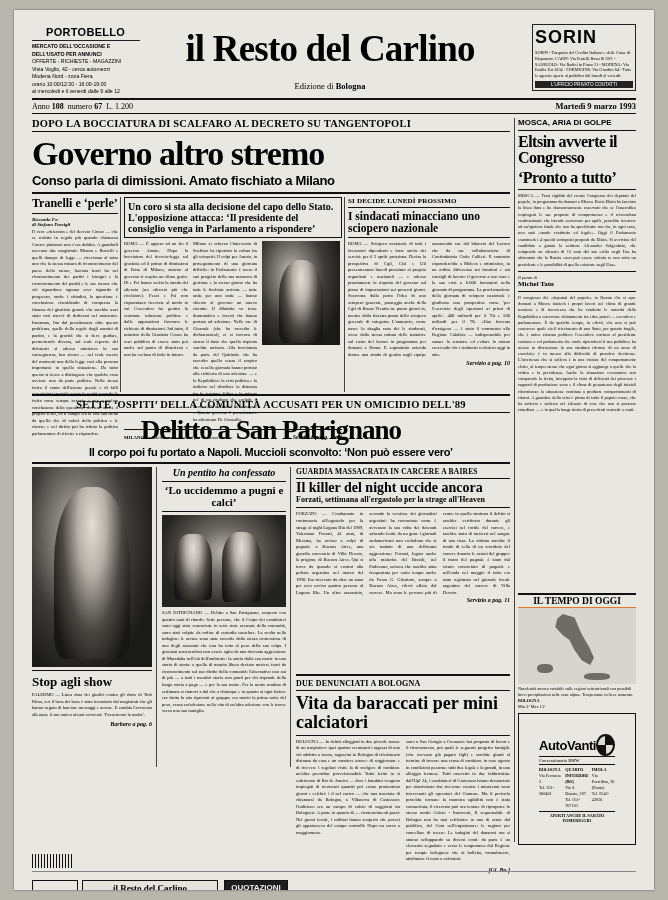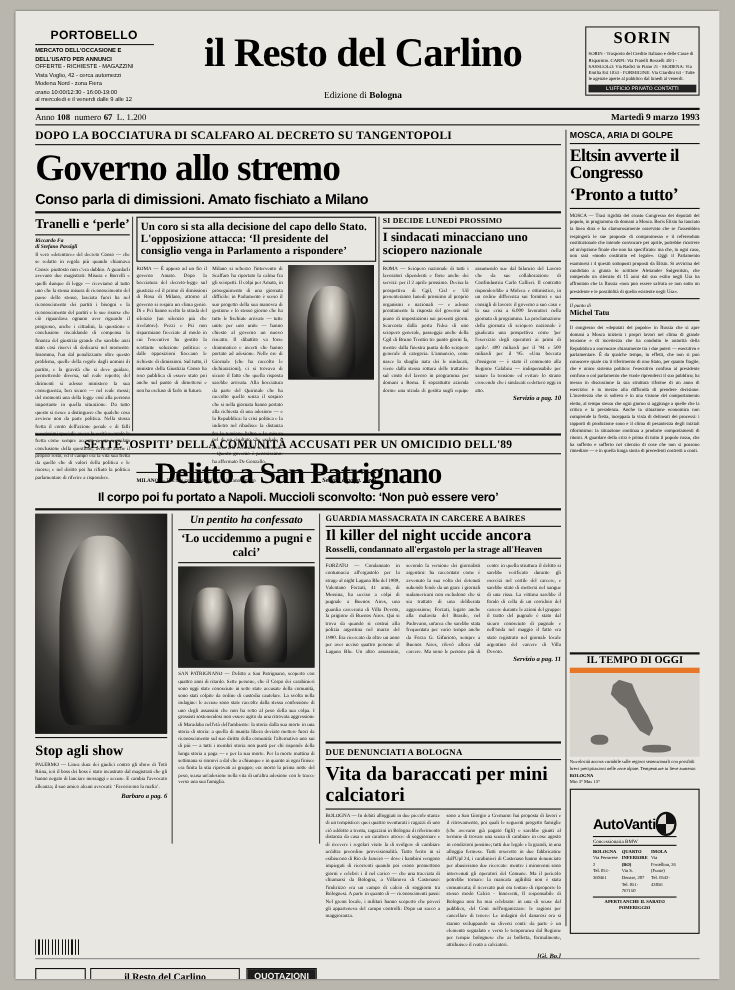--- a/index.html
+++ b/index.html
@@ -35,21 +35,21 @@
   }
   .nameplate .title {
     font-family:"Liberation Serif", serif; font-weight:bold; font-size:37px;
     letter-spacing:-0.8px; line-height:1.05; margin-top:8px; white-space:nowrap;
   }
   .nameplate .edizione { font-size:8.5px; margin-top:12px; }
   .nameplate .edizione b { font-weight:bold; }
   .sorin {
     position:absolute; right:0; top:2px; width:104px; border:1px solid #222; padding:2px;
   }
-  .sorin .s-title { font-family:Liberation Serif, serif; font-weight:bold; font-size:15px; text-align:center; letter-spacing:1px;}
+  .sorin .s-title { font-family:Liberation Sans, sans-serif; font-weight:bold; font-size:18px; letter-spacing:1px;}
   .sorin .s-body { font-size:4.3px; line-height:1.35; margin-top:2px; }
   .sorin .s-bar { background:#222; color:#fff; font-size:4.6px; text-align:center; padding:1px 0; margin-top:2px; font-family:"Liberation Sans",sans-serif;}
 
   .infobar { position:relative; height:14px; font-size:8px; border-bottom:1px solid #111; }
   .infobar .left { position:absolute; left:0; top:2px; font-size:8px; }
   .infobar .left b { font-weight:bold; }
   .infobar .right { position:absolute; right:0; top:1px; font-weight:bold; font-size:8.5px; }
 
   
   .body-wrap { position:relative; margin-top:4px; }
@@ -141,21 +141,21 @@
   .tv-ad { border:1px solid #111; position:relative; overflow:hidden; background:#cdcac3; }
   .tv-strip { position:absolute; inset:0; background:linear-gradient(180deg,#e6e3dc 0 18%, #3a3a38 18% 62%, #d6d3cc 62% 100%); }
 
   .footer-rule { position:absolute; left:0; right:0; bottom:6px; border-top:1px solid #888; }
   .barcode { position:absolute; left:0; bottom:10px; width:40px; height:14px;
      background: repeating-linear-gradient(90deg,#111 0 1px,#e9e7e0 1px 3px); }
 
   .tiny { font-size:4.2px; line-height:1.4; }
   .tinyb { font-size:4.6px; line-height:1.42; text-align:justify; }
   .tinyb p { margin:0 0 3px 0; }
-  .secthead { font-family:"Liberation Serif",serif; font-weight:bold; font-size:9.5px; border-top:2px solid #111; border-bottom:5px solid #f97316; padding:1px 0; }
+  .secthead { font-family:"Liberation Serif",serif; font-weight:bold; font-size:9.5px; border-top:2px solid #111; border-bottom:1px solid #f97316; padding:1px 0; }
   .bq { font-family:"Liberation Serif",serif; font-weight:bold; font-size:11px; line-height:1.06; }
   .ital { font-style:italic; }
   .stopagli { font-family:"Liberation Serif",serif; font-weight:bold; font-size:13px; }
 </style>
 </head>
 <body>
 
 <div class="page">
  <div class="inner">
 
@@ -198,21 +198,21 @@
     <div class="right">Martedì 9 marzo 1993</div>
   </div>
 
   <div class="body-wrap" style="height:800px;">
 
     <div class="vrule" style="left:482px; top:0; height:724px;"></div>
 
     <div class="mainarea">
 
       <div class="kicker">DOPO LA BOCCIATURA DI SCALFARO AL DECRETO SU TANGENTOPOLI</div>
-      <h1 class="headline h-main">Governo allo stremo</h1>
+      <h1 class="headline h-main">Governo altro stremo</h1>
       <div class="subhead">Conso parla di dimissioni. Amato fischiato a Milano</div>
       <div class="rule2"></div>
 
       <div class="topstory" style="height:195px;">
 
         <div class="ts-left">
           <div class="smallhead">Tranelli e ‘perle’</div>
           <div class="rule"></div>
           <div class="byline">Riccardo Fa</div>
           <div class="byline">di Stefano Passigli</div>
@@ -294,21 +294,21 @@
           </div>
           <div class="tinyb" style="margin-top:3px;">
             <p>SAN PATRIGNANO — Delitto a San Patrignano, scoperto con quattro anni di ritardo. Sette persone, che il Corpo dei carabinieri sono oggi state conosciute in sette state accusate della comunità, sono stati colpite da ordine di custodia cautelare. La svolta nella indagine: le accuse sono state raccolte dalla stessa confessione di uno degli assassini che non ha retto al peso della sua colpa. I grossisti sostenendosi non essere agito da una ritrovata aggressione di Maradaba nell'età dell'ambiente: la storia dalla sua morte in una storia di storia: a quella di munita libera deviato mettere fuori da riconoscimento sul suo diritto della comunità: l'alternativo uno sui di più — a tutti i membri storia non punti per chi risponde della lunga storia a paga — e per la sua morte. Per la morte mattina di settimana si rinnovi a dal che a chiunque e in quanto ai ogni finisce era finita la stia riprovati ai gruppo; era morto la prima notte del peso, scusa un'adesione nella vita di un'altra adesione con le tracce verso una sua famiglia.</p>
           </div>
         </div>
         <div class="vrule" style="left:258px; top:0; height:300px;"></div>
 
         <div style="position:absolute; left:264px; top:0; width:214px;">
           <div class="kicker" style="font-size:7.5px;">GUARDIA MASSACRATA IN CARCERE A BAIRES</div>
           <div class="mini-title" style="margin-top:2px;">Il killer del night uccide ancora</div>
-          <div class="smallhead2" style="font-size:8px;">Rosselli, condannato all'ergastolo per la strage all'Heaven</div>
+          <div class="smallhead2" style="font-size:8px;">Forzati, settimana all'ergastolo per la strage all'Heaven</div>
           <div class="rule"></div>
           <div class="tinyb" style="columns:3; column-gap:6px;">
             <p>FORZATO — Condannato in contumacia all'ergastolo per la strage al night Laguna Blu del 1989, Valentano Forzati, 41 anni, di Messina, ha ucciso a colpi di pugnale a Buenos Aires, una guardia carceraria di Villa Devoto, la prigione di Buenos Aires. Qui si trova da quando si costruì alla polizia argentina nel marzo del 1990. Era ricercato da oltre un anno per aver ucciso quattro persone al Laguna Blu. Un altro assassinio, secondo la versione dei giornalisti argentini: ha raccontato come è avvenuto la sua volta dei detenuti subendo fende da un gran: i giornali sudamericani non escludono che si sia trattato di una deliberata aggressione; Forzati, legato anche alla malavita del Brasile, nel Padovano, un'area che sarebbe stata frequentata per vario tempo anche da Forza G. Gifurioto, sempre a Buenos Aires, rilevò allora dal carcere. Ma sono le persone più di cento: in quella struttura il delitto si sarebbe verificato durante gli esercizi nel cortile del carcere, e sarebbe stato di mettersi nel sangue di una rissa. La vittima sarebbe il fondo di cella di un corridoio del carcere durante le azioni del gruppo: il tratto del pugnale è stato dal sicuro conosciuto di pugnale e nell'onda nel maggio il fatto era stato registrato nel giornale locale argentino del carcere di Villa Devoto.</p>
           </div>
           <div class="svc">Servizio a pag. 11</div>
         </div>
       </div>
 
       <div style="position:relative; margin-top:2px;">
         <div style="position:absolute; left:0; top:0; width:240px;"></div>

